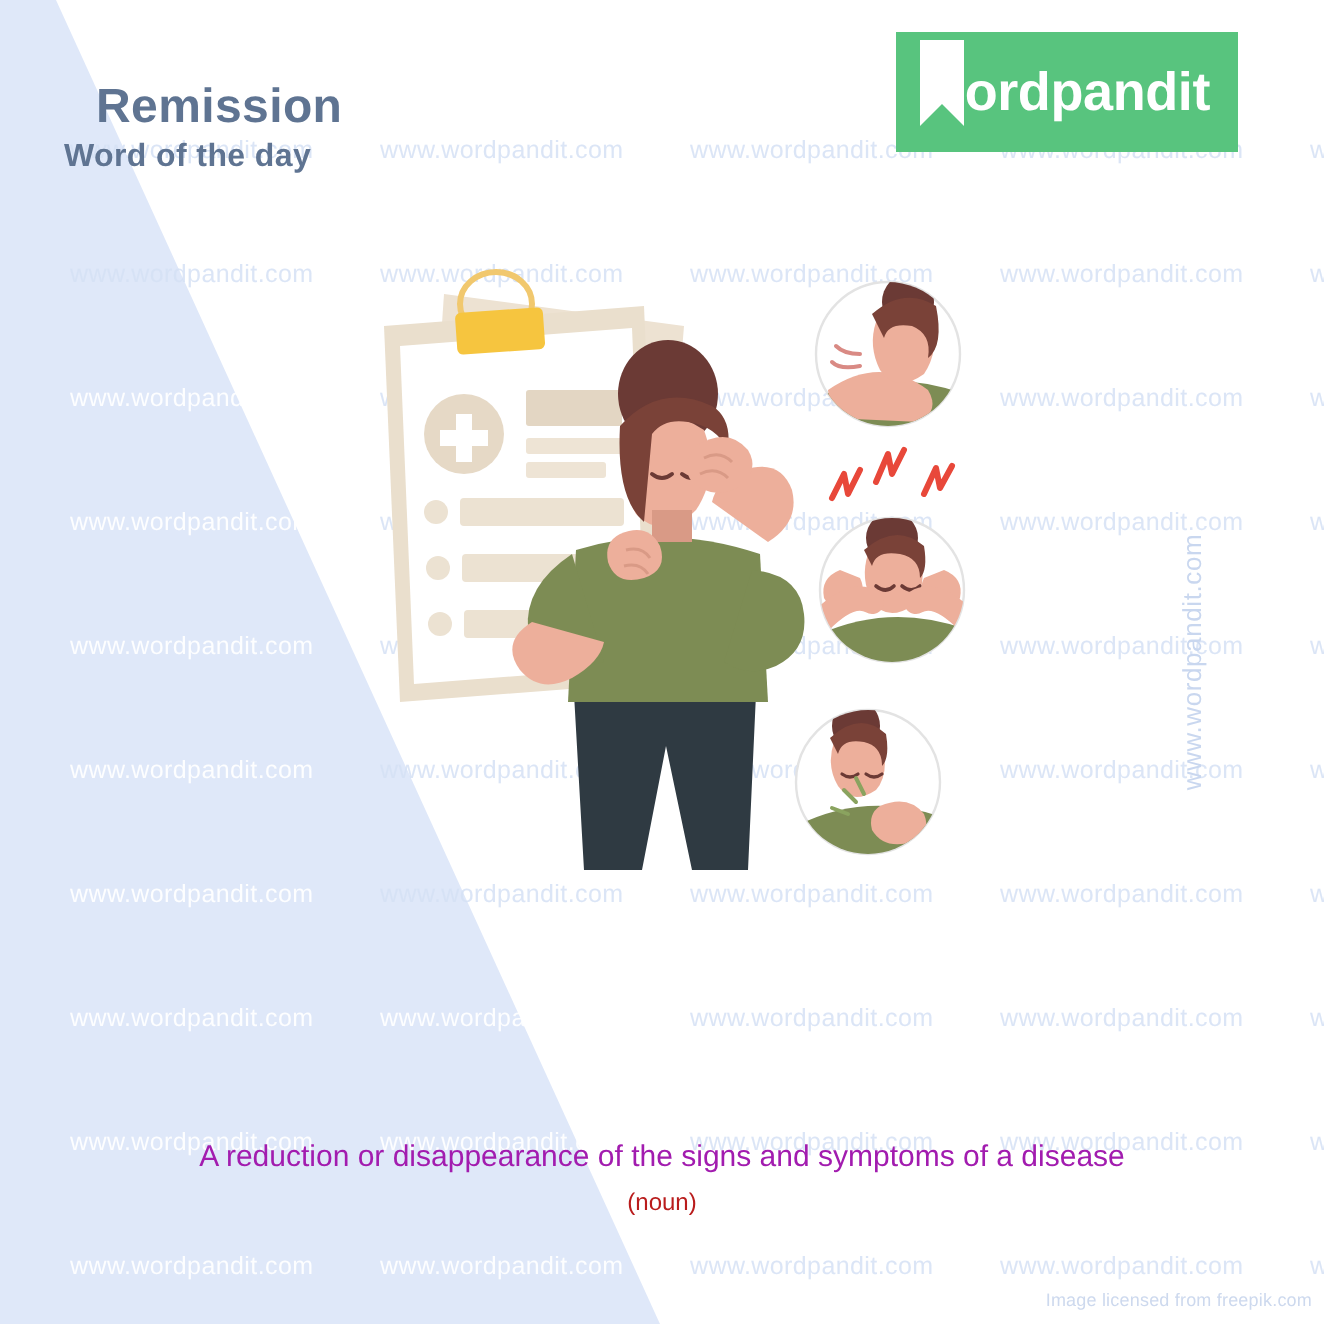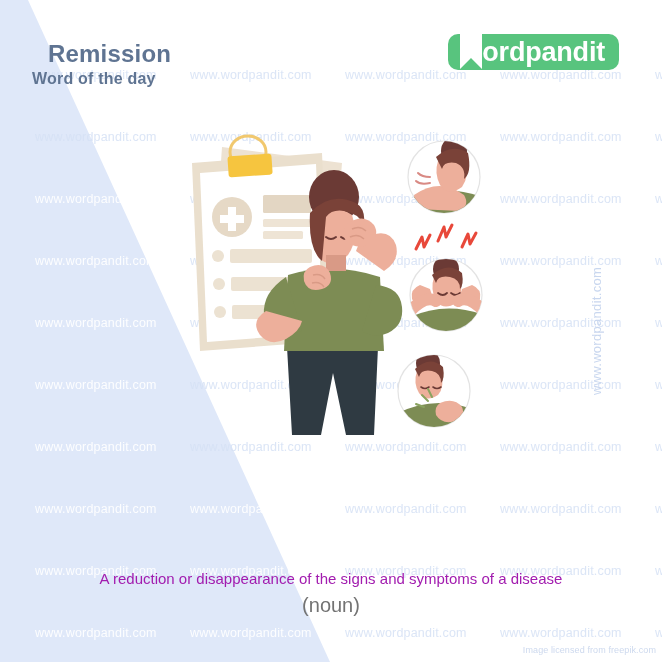--- a/index.html
+++ b/index.html
@@ -59,24 +59,24 @@
     letter-spacing:.2px;
   }
   #brand-sub{
     position:absolute;left:32px;top:70px;
     font-size:16px;font-weight:bold;color:#5f7492;
     letter-spacing:.2px;
   }
 
   
   #logo{
-    position:absolute;right:43px;top:34px;
-    height:36px;min-width:165px;
+    position:absolute;right:43px;top:16px;
+    height:60px;min-width:165px;
     background:#58c47e;
-    border-radius:10px;
+    border-radius:0;
     z-index:7;
     display:flex;align-items:center;
     padding:0 14px 0 12px;
     box-sizing:border-box;
   }
   #logo-bookmark{
     width:22px;height:43px;margin-top:-10px;margin-right:1px;
     flex:0 0 auto;
   }
   #logo-text{
@@ -110,21 +110,21 @@
   
   #definition{
     position:absolute;left:0;top:568px;width:662px;
     text-align:center;z-index:6;
     font-size:15px;color:#a21caf;
     line-height:1.42;
   }
   #pos{
     position:absolute;left:0;top:594px;width:662px;
     text-align:center;z-index:6;
-    font-size:20px;color:#737373;
+    font-size:12px;color:#b91c1c;
   }
   #credit{
     position:absolute;right:6px;bottom:7px;
     font-size:9px;color:#cdd9ee;z-index:6;
     letter-spacing:.1px;
   }
 </style>
 </head>
 <body>
 

